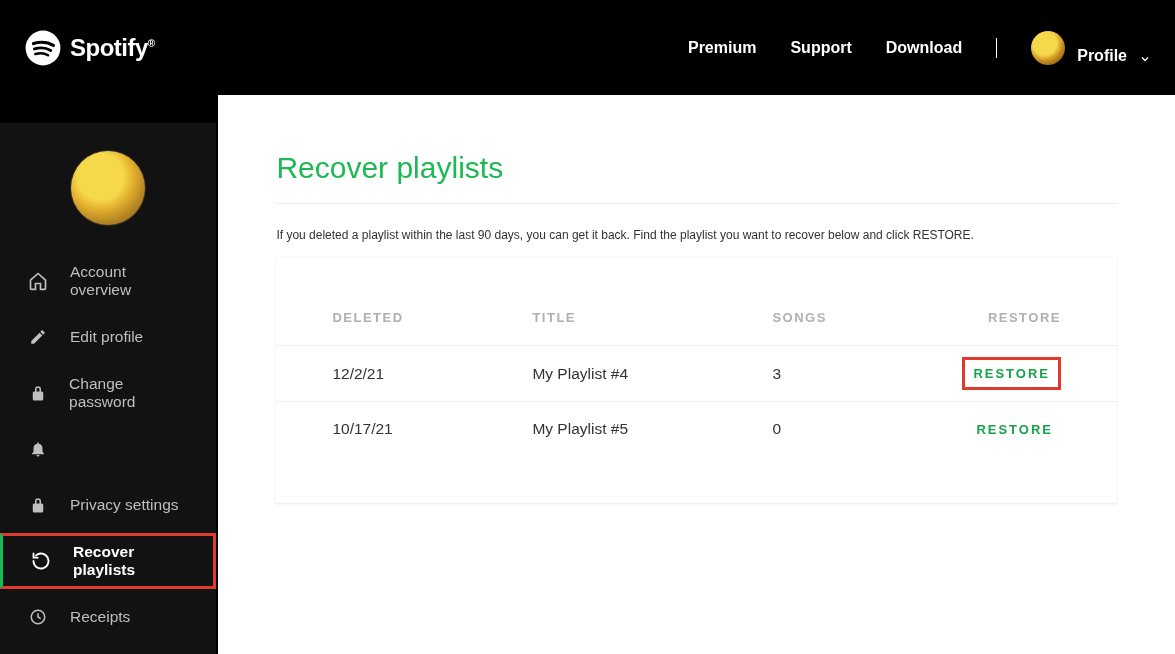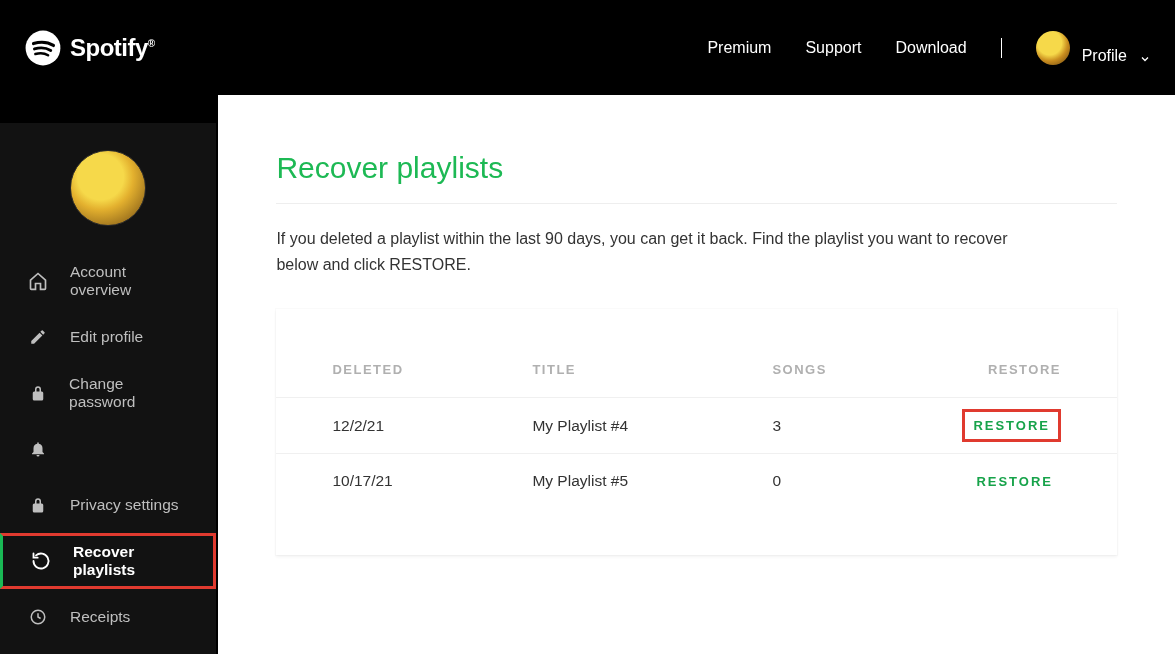--- a/index.html
+++ b/index.html
@@ -3,21 +3,21 @@
   <meta charset="utf-8">
   <style>
     * { margin: 0; padding: 0; box-sizing: border-box; font-family: -apple-system, BlinkMacSystemFont, "Segoe UI", Helvetica, Arial, sans-serif; }
     body { width: 1175px; height: 654px; background: #000; overflow: hidden; }
 
     
     .header { height: 95px; background: #000; display: flex; align-items: center; padding: 0 24px; color: #fff; }
     .logo-area { display: flex; align-items: center; gap: 8px; }
     .brand { font-size: 24px; font-weight: 700; letter-spacing: -0.5px; }
     .brand-reg { font-size: 10px; vertical-align: super; }
-    .nav { margin-left: auto; display: flex; align-items: center; gap: 34px; font-weight: 400; font-size: 16px; }
+    .nav { margin-left: auto; display: flex; align-items: center; gap: 34px; font-weight: 700; font-size: 16px; }
     .nav .link { color: #fff; cursor: pointer; }
     .nav .divider { color: #fff; width: 1px; height: 20px; background: #fff; }
     .nav .profile-wrap { display: flex; align-items: flex-end; gap: 12px; }
     .avatar-sm { width: 34px; height: 34px; border-radius: 50%; background: radial-gradient(circle at 40% 35%, #f6d94a 0 40%, #c98d1f 60%, #5b3a0f 100%); }
     .chevron-down { display: inline-block; }
 
     
     .body { display: flex; height: calc(654px - 73px); }
 
     
@@ -25,21 +25,21 @@
     .avatar-lg-wrap { height: 130px; display: flex; align-items: center; justify-content: center; }
     .avatar-lg { width: 76px; height: 76px; border-radius: 50%; background: radial-gradient(circle at 40% 35%, #f6d94a 0 35%, #e3b02e 50%, #6a4512 100%); border: 1px solid #2a2a2a; }
     .side-item { display: flex; align-items: center; gap: 22px; padding: 0 28px; height: 56px; font-size: 15.5px; color: #bfbfbf; cursor: pointer; }
     .side-item.active { color: #fff; font-weight: 700; border: 3px solid #e03a2f; border-left-color: #19b955; background: #121212; }
     .side-item .side-icon { width: 20px; height: 20px; display: flex; align-items: center; justify-content: center; }
 
     
     .main { flex: 1; background: #fff; padding: 56px 58px 0 58px; color: #222; }
     .page-title { color: #1db954; font-size: 30px; font-weight: 500; margin-bottom: 18px; }
     .hr { border: none; border-top: 1px solid #eee; margin-bottom: 22px; }
-    .page-desc { font-size: 16px; line-height: 1.6; color: #333; margin-bottom: 32px; max-width: 760px; }
+    .page-desc { font-size: 12px; line-height: 1.6; color: #333; margin-bottom: 12px; max-width: 760px; }
 
     
     .card { background: #fff; box-shadow: 0 0 0 1px rgba(0,0,0,0.02), 0 2px 3px rgba(0,0,0,0.05); padding: 32px 0 46px 0; }
     .trow { display: grid; grid-template-columns: 200px 240px 190px 1fr; align-items: center; padding: 0 56px; height: 56px; }
     .thead { color: #b0b0b0; font-size: 13px; font-weight: 700; letter-spacing: 1.5px; }
     .trow.data { color: #333; font-size: 15.5px; border-top: 1px solid #f0f0f0; }
     .trow.data:last-child { border-bottom: 1px solid transparent; }
     .restore-cell { text-align: right; }
     .restore-btn { display: inline-block; color: #17a34a; font-weight: 700; font-size: 13px; letter-spacing: 2px; cursor: pointer; padding: 6px 8px; }
     .restore-btn.highlight { border: 3px solid #e03a2f; }

